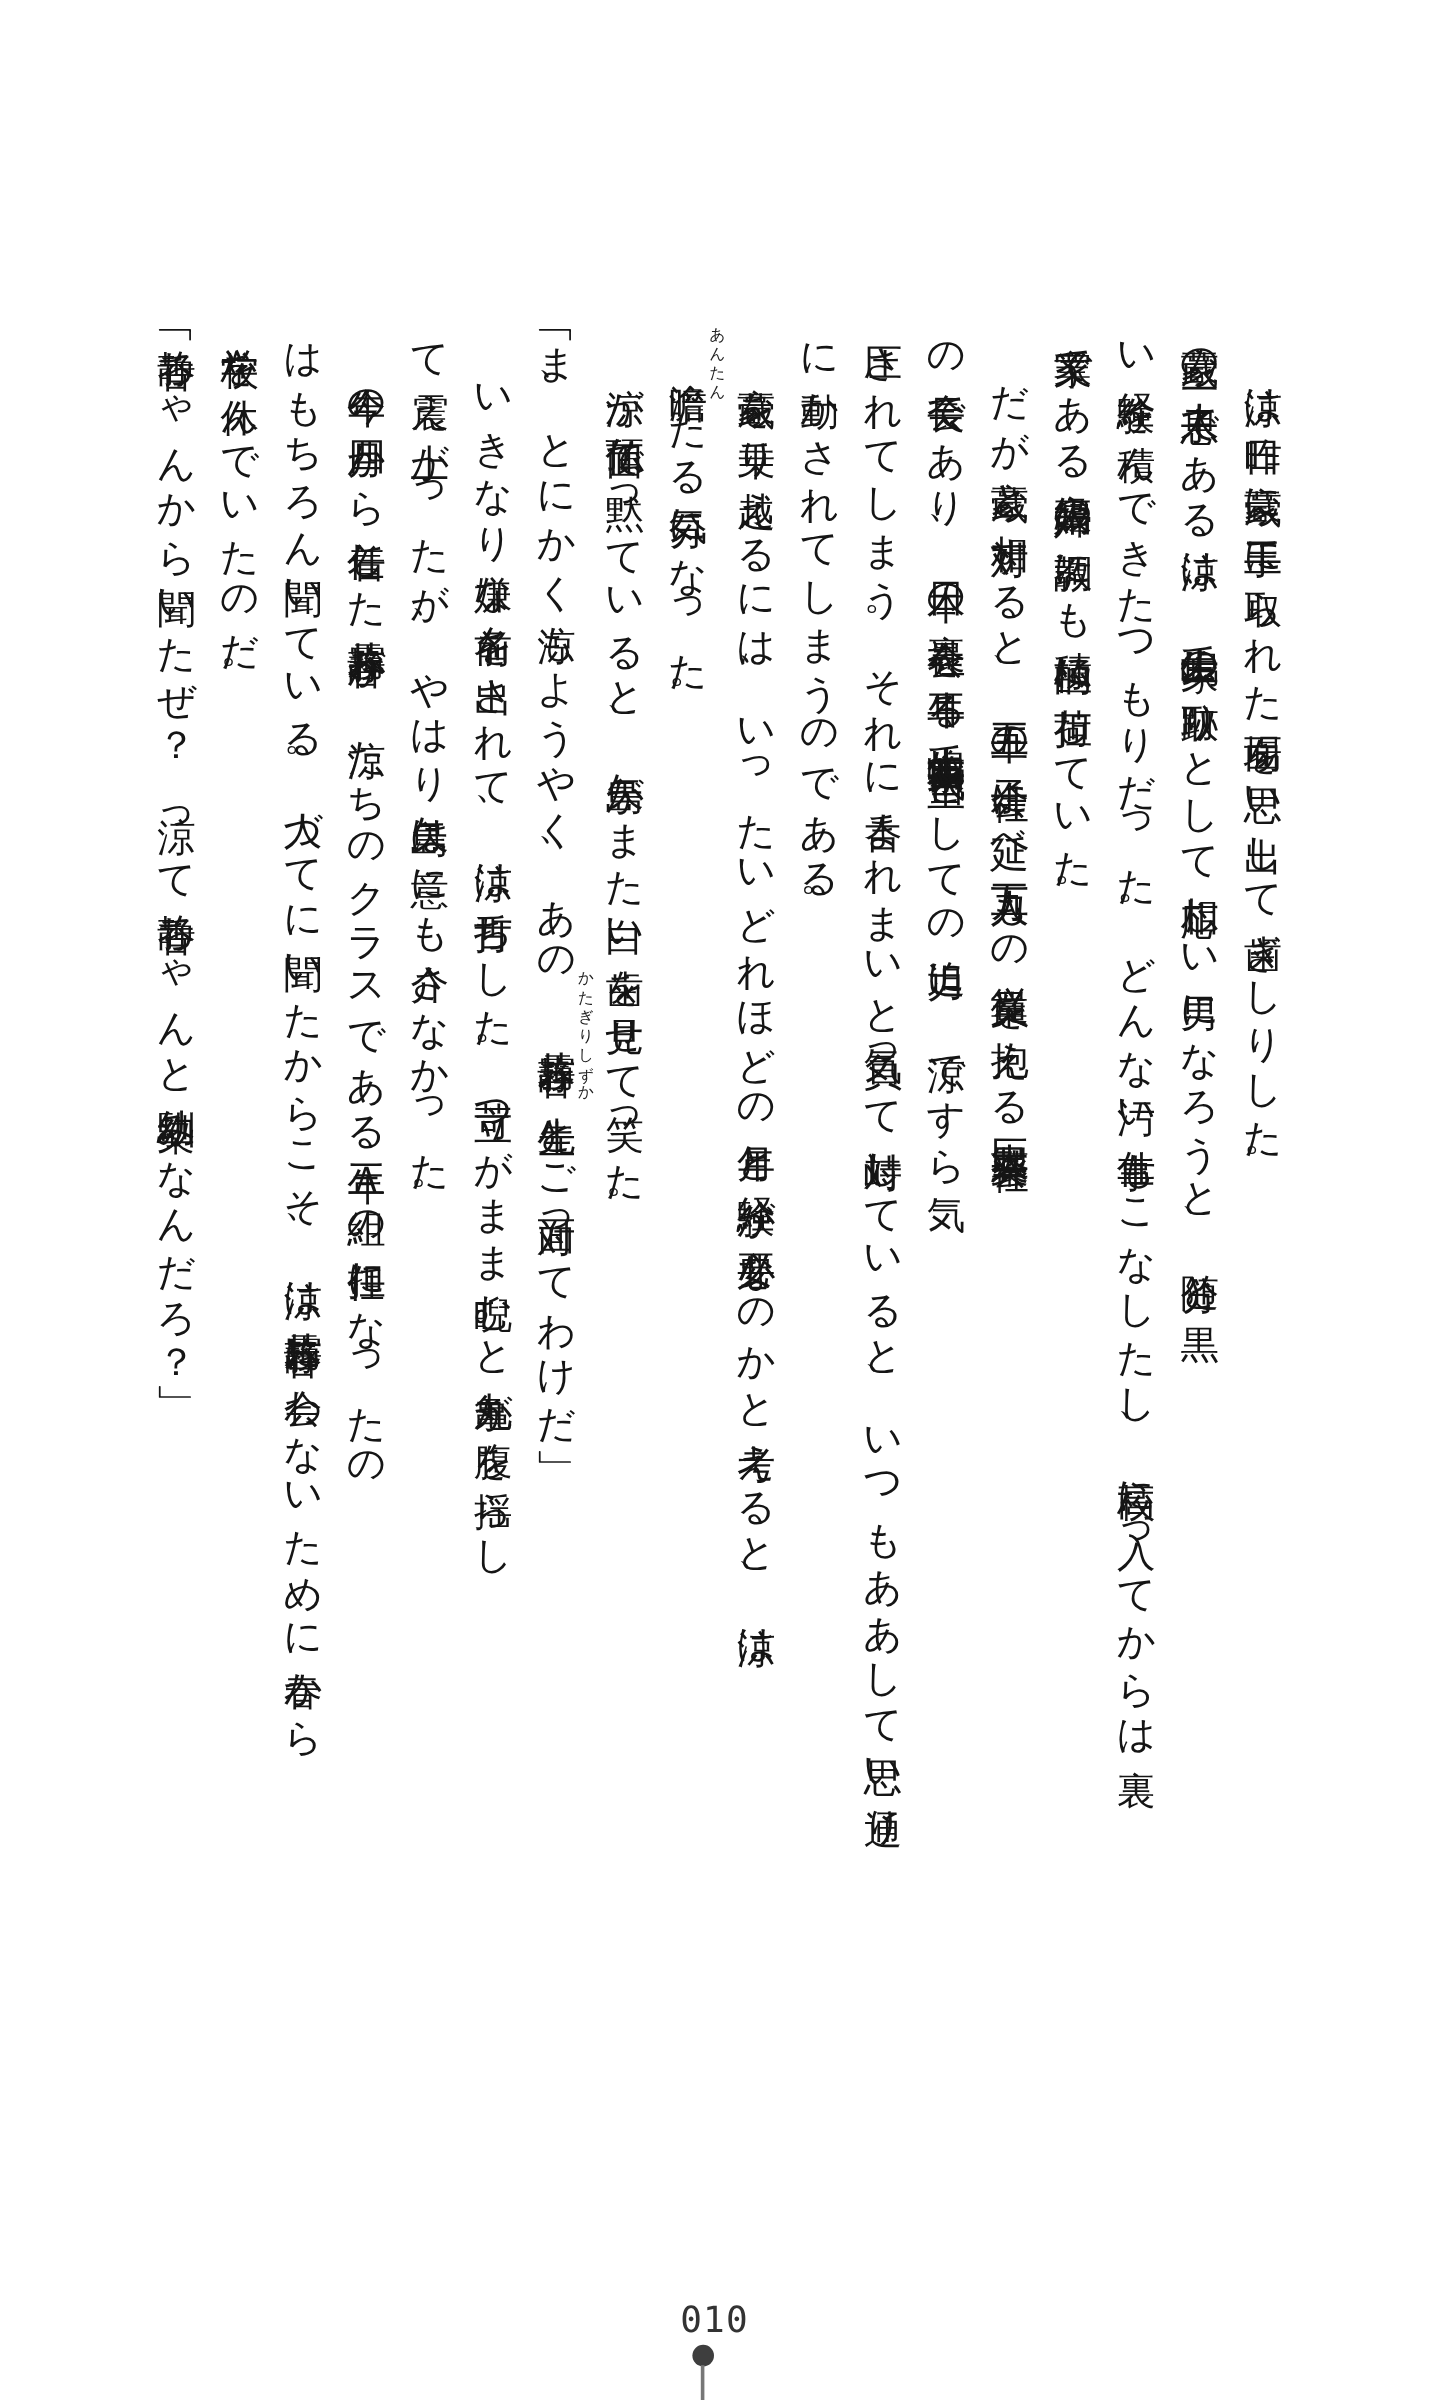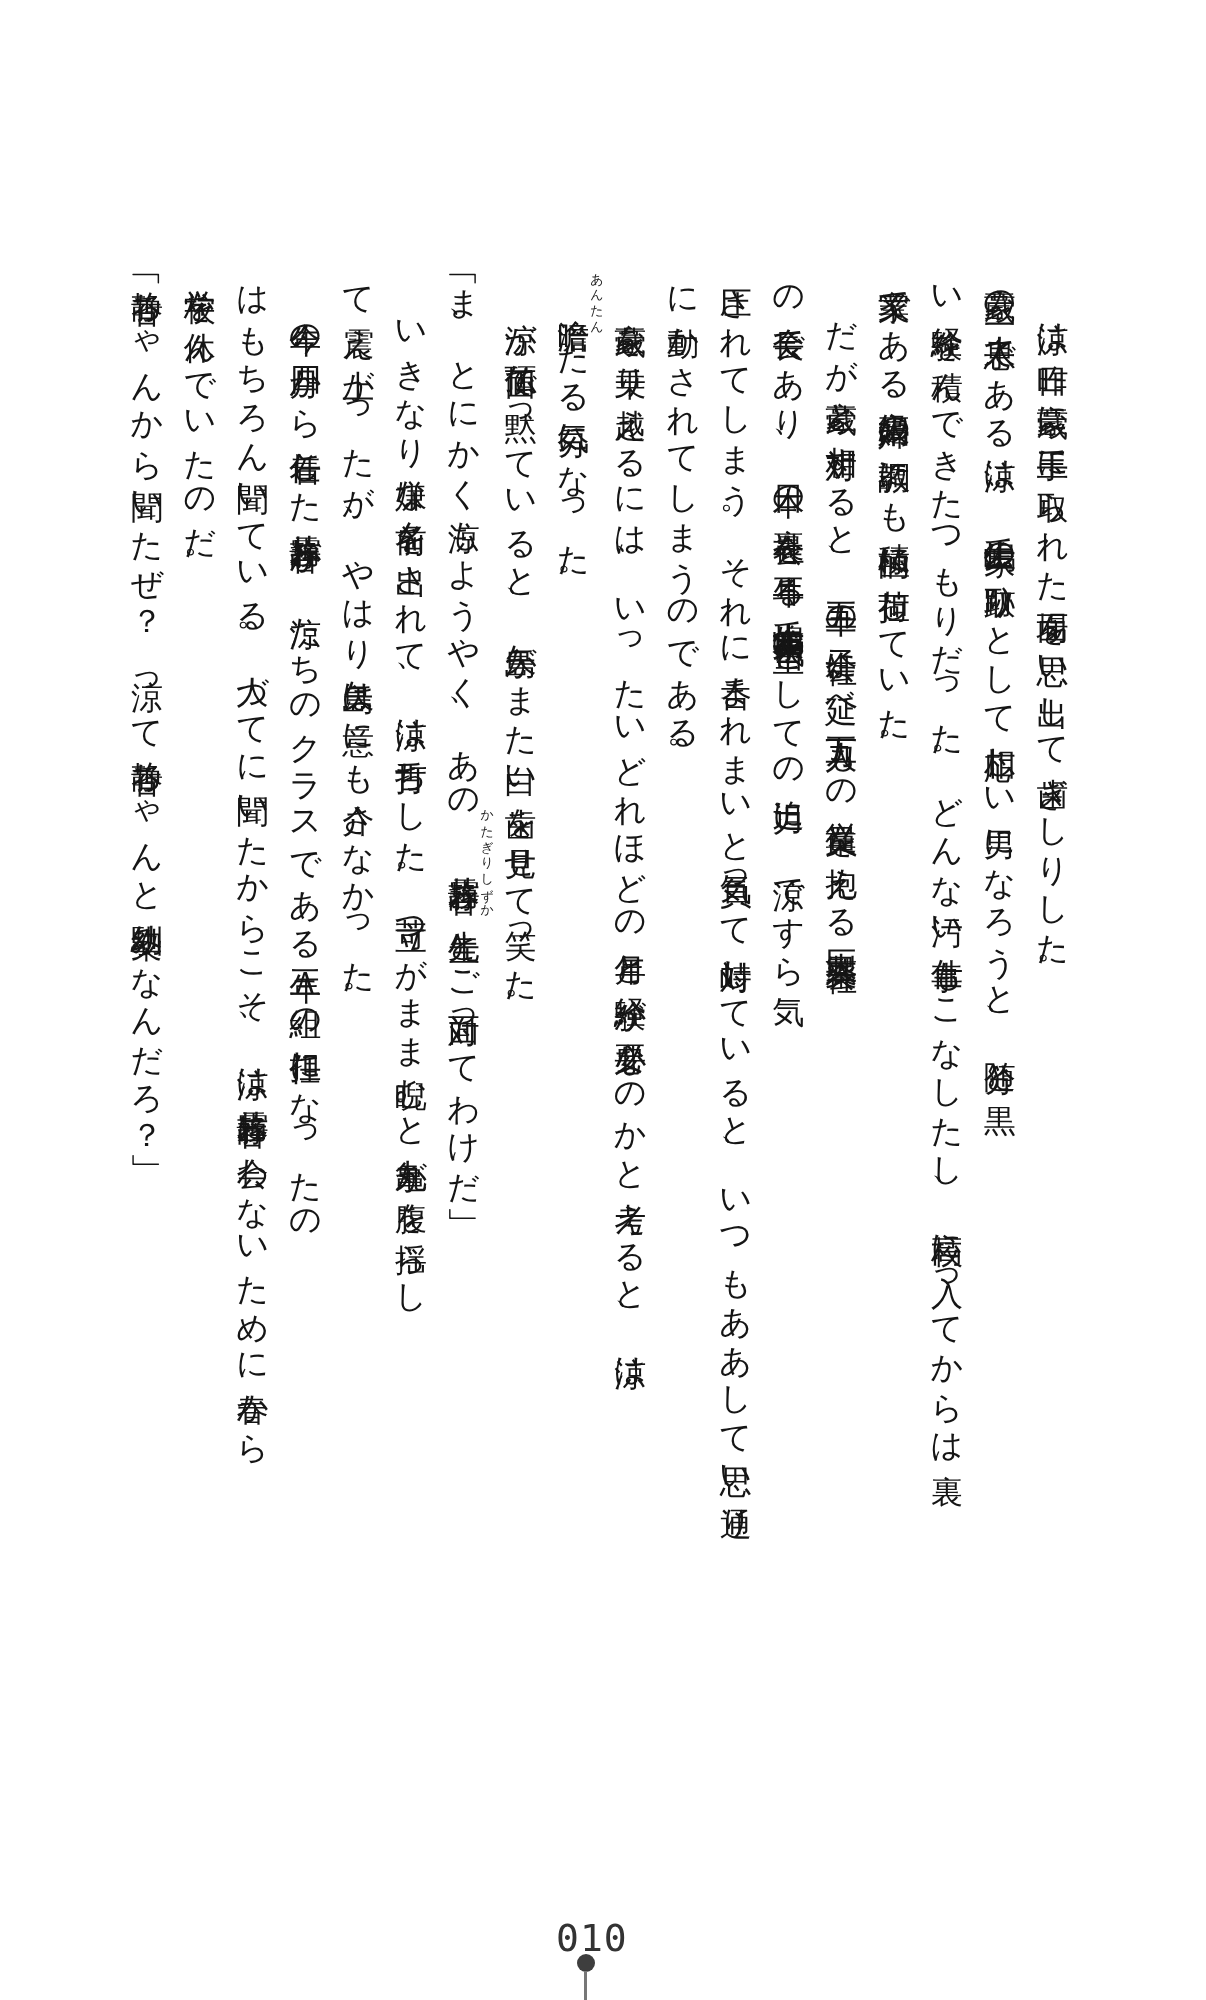--- a/index.html
+++ b/index.html
@@ -44,21 +44,21 @@
     line-height: 1;
     color: #222;
   }
   .pagenum {
     position: absolute;
     top: 1916px;
     left: 556px;
     width: 68px;
     text-align: right;
     font-family: "DejaVu Sans Mono", "Liberation Mono", monospace;
-    font-size: 38px;
+    font-size: 30px;
     font-weight: normal;
     letter-spacing: 1px;
     color: #333333;
   }
   .ornament-dot {
     position: absolute;
     top: 1954px;
     left: 577px;
     width: 18px;
     height: 18px;

